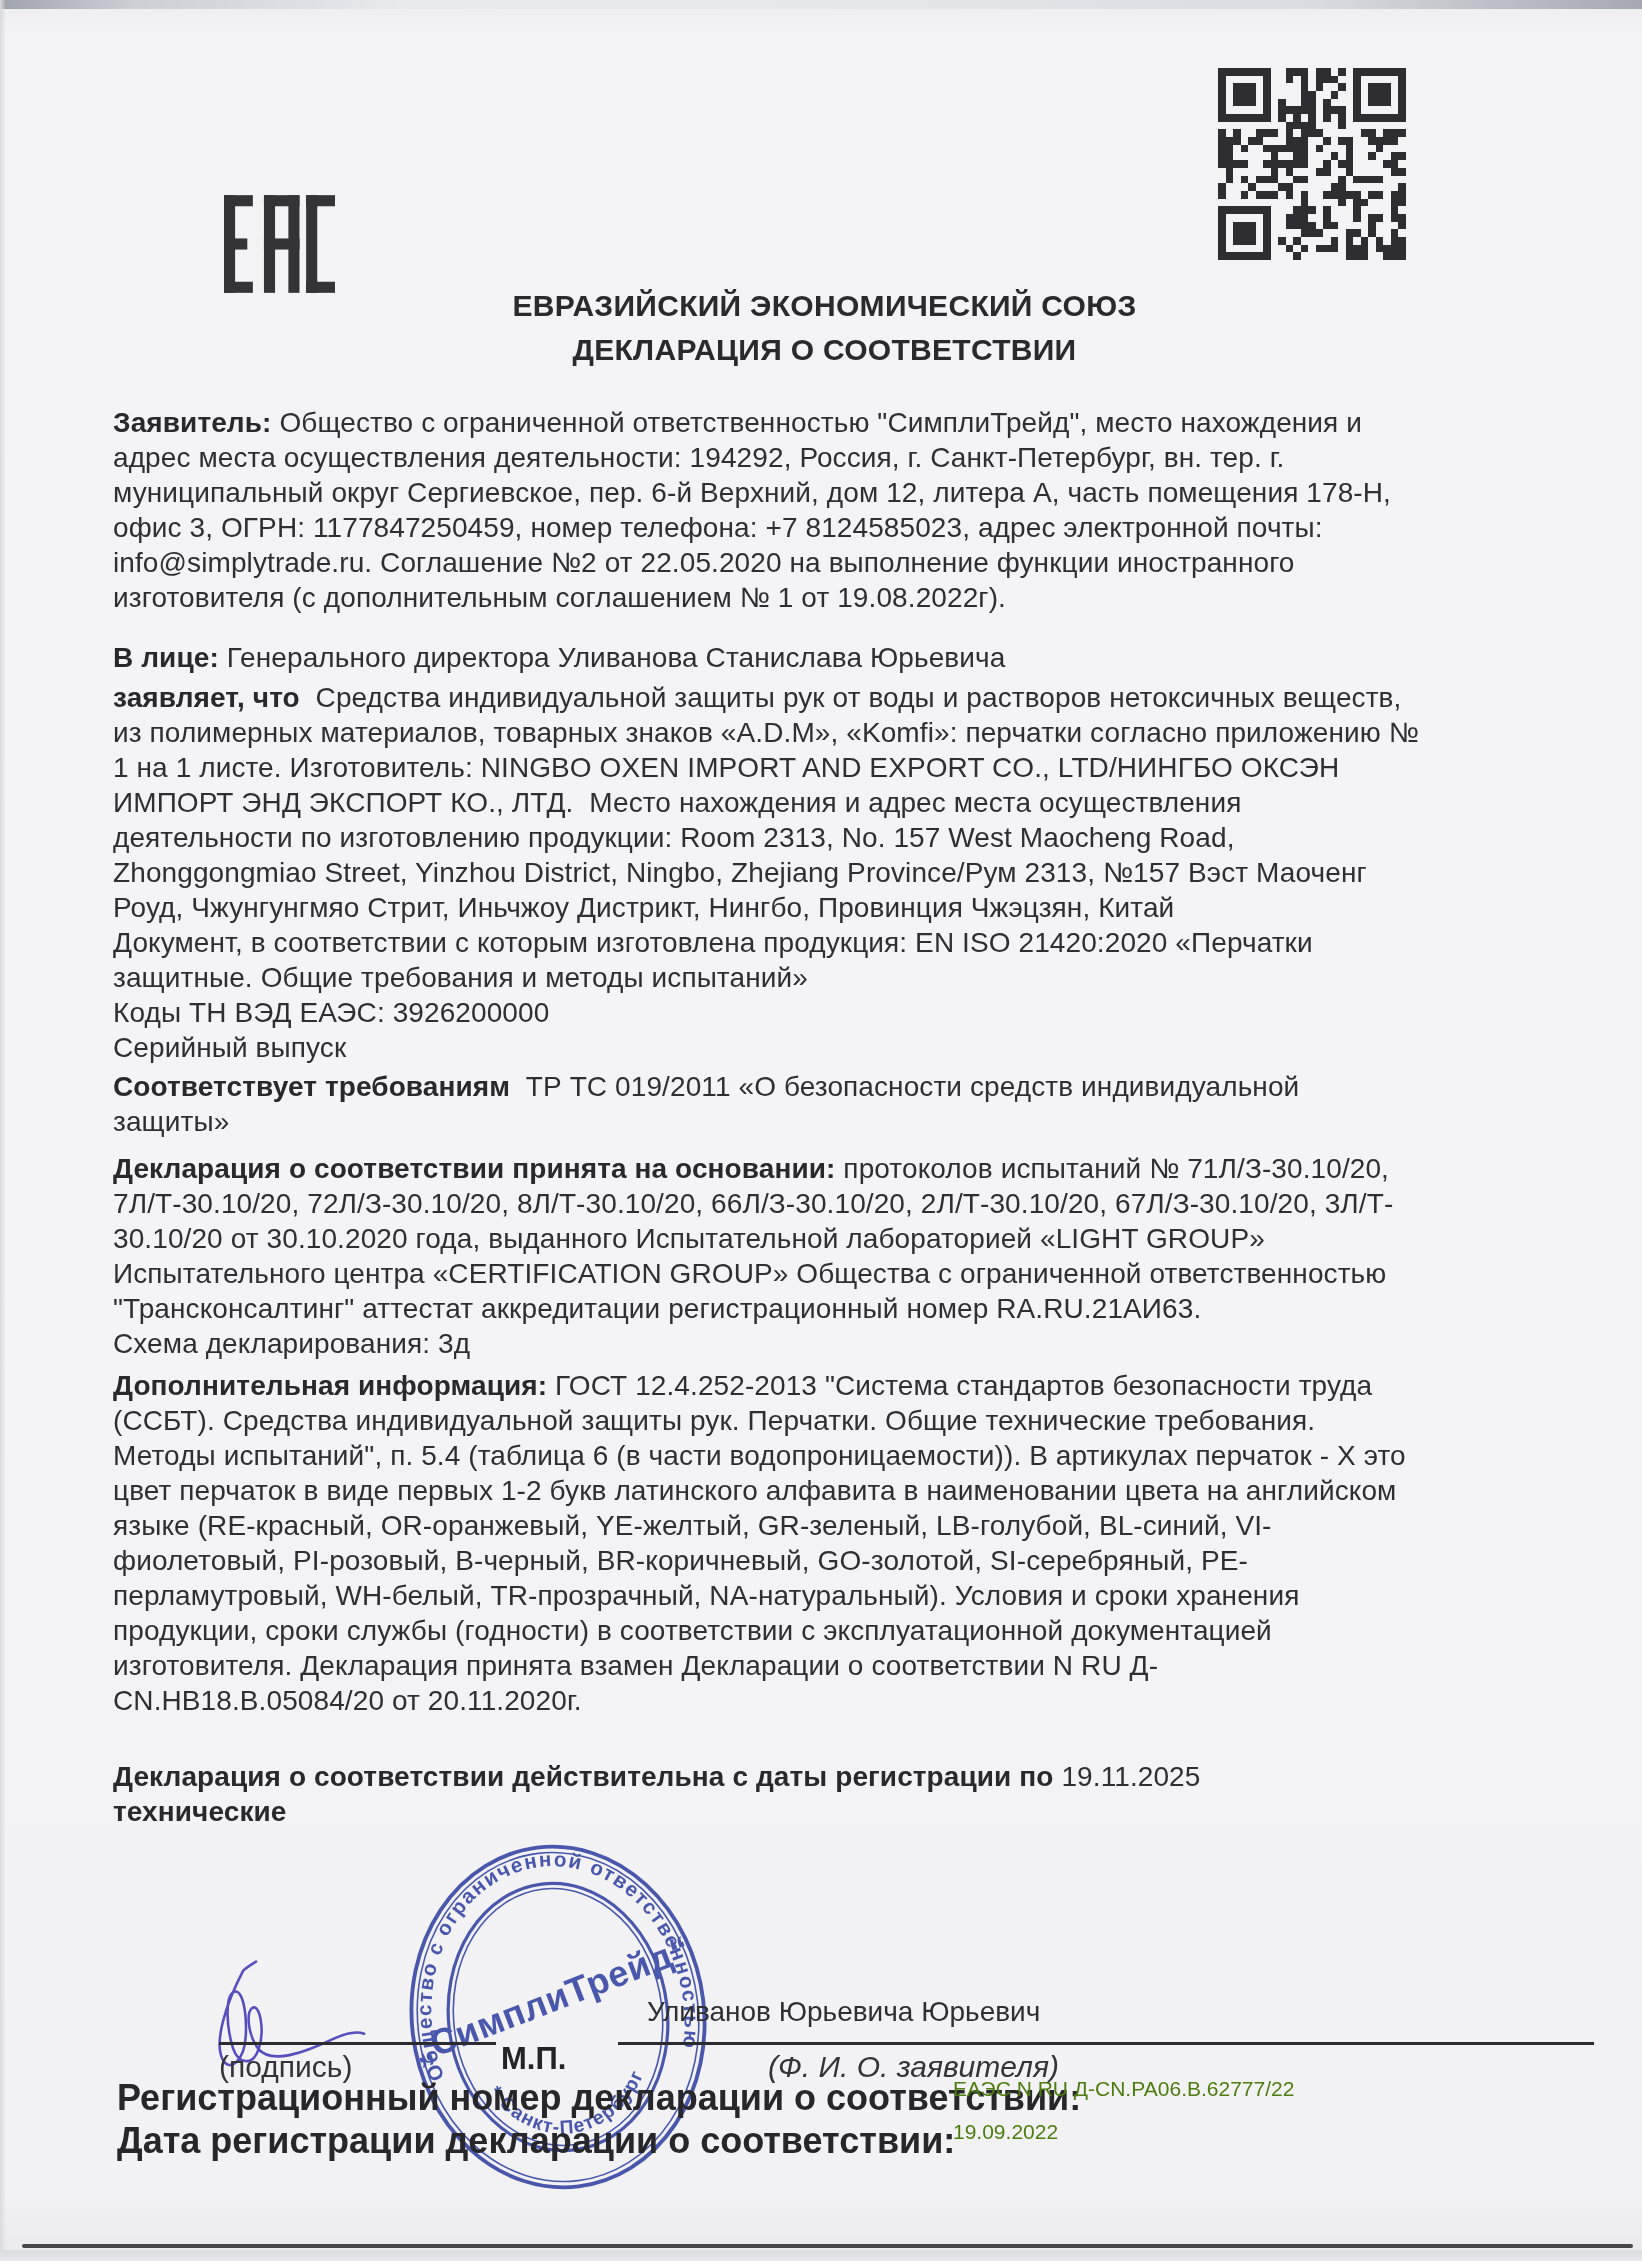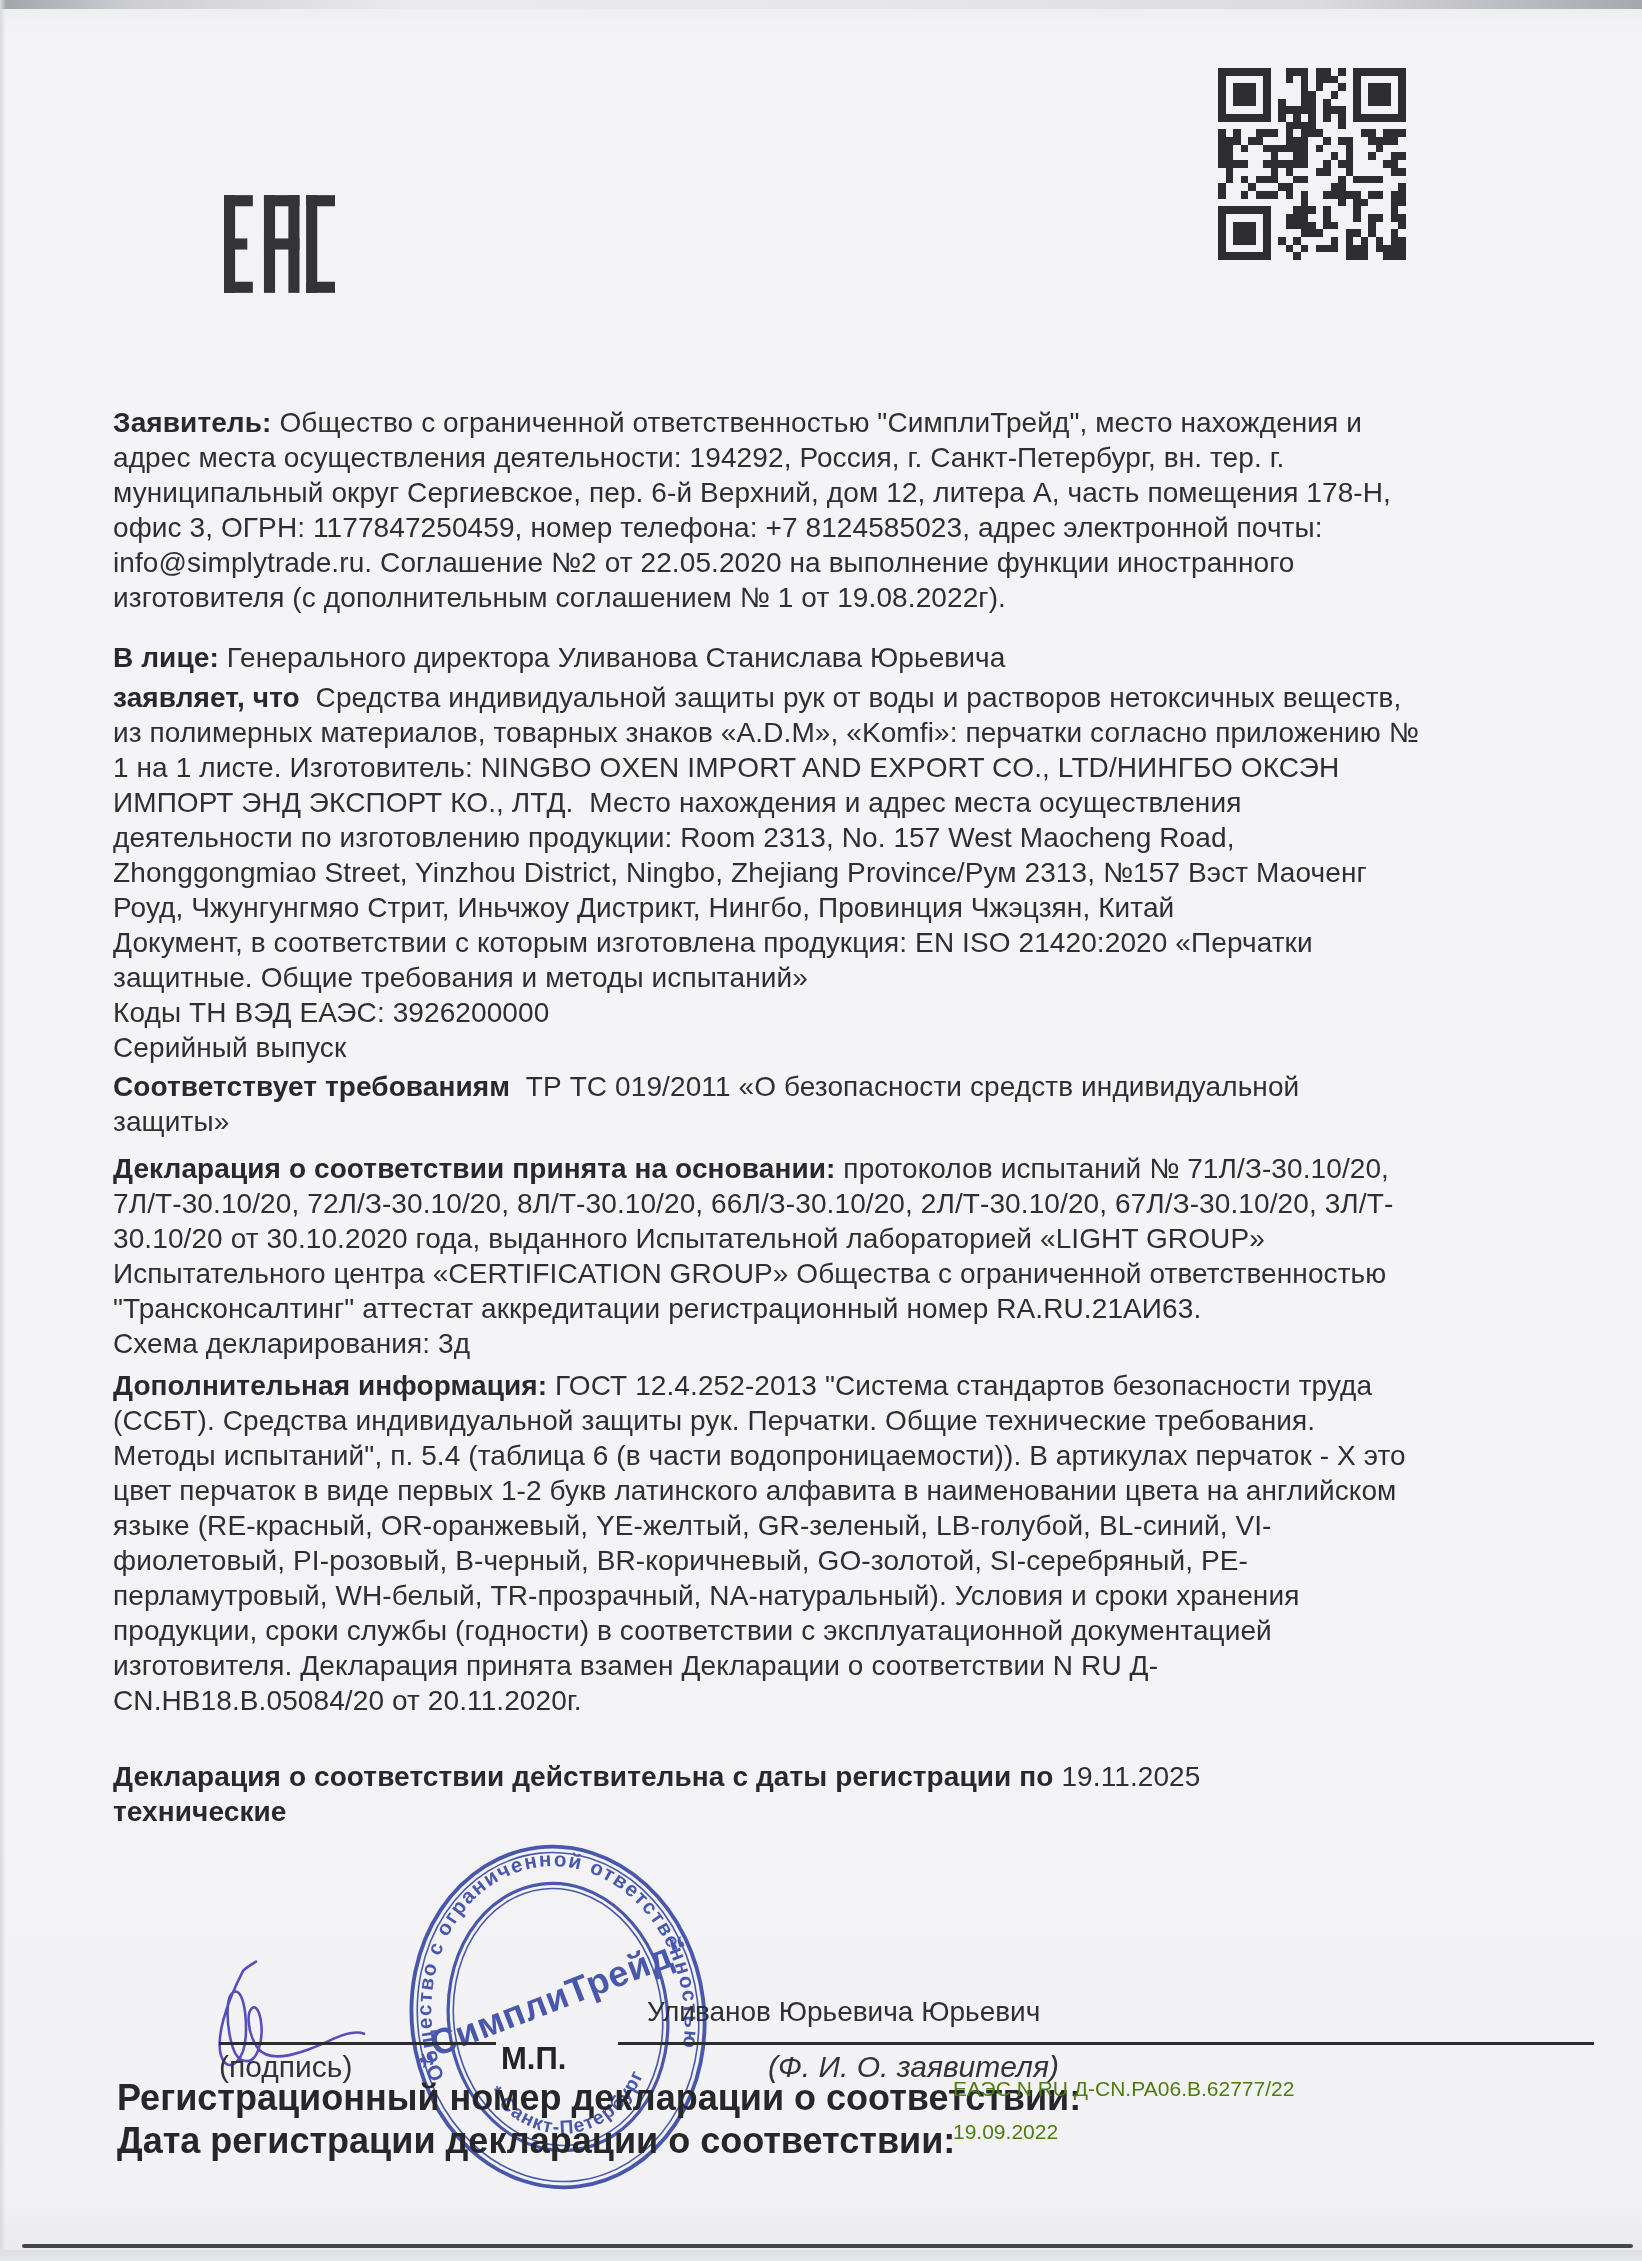--- a/index.html
+++ b/index.html
@@ -388,20 +388,22 @@
       <rect x="17" y="24" width="1" height="1"></rect>
       <rect x="18" y="24" width="1" height="1"></rect>
       <rect x="19" y="24" width="1" height="1"></rect>
       <rect x="22" y="24" width="1" height="1"></rect>
       <rect x="23" y="24" width="1" height="1"></rect>
       <rect x="24" y="24" width="1" height="1"></rect>
     </g>
   </svg>
 
 <div class="title">
+  <div>ЕВРАЗИЙСКИЙ ЭКОНОМИЧЕСКИЙ СОЮЗ</div>
+  <div>ДЕКЛАРАЦИЯ О СООТВЕТСТВИИ</div>
 </div>
 
 <div class="par p-applicant"><span class="b">Заявитель:</span><span> Общество с ограниченной ответственностью "СимплиТрейд", место нахождения и
 адрес места осуществления деятельности: 194292, Россия, г. Санкт-Петербург, вн. тер. г.
 муниципальный округ Сергиевское, пер. 6-й Верхний, дом 12, литера А, часть помещения 178-Н,
 офис 3, ОГРН: 1177847250459, номер телефона: +7 8124585023, адрес электронной почты:
 info@simplytrade.ru. Соглашение №2 от 22.05.2020 на выполнение функции иностранного
 изготовителя (с дополнительным соглашением № 1 от 19.08.2022г).</span></div>
 
 <div class="par p-person"><span class="b">В лице:</span><span> Генерального директора Уливанова Станислава Юрьевича</span></div>

